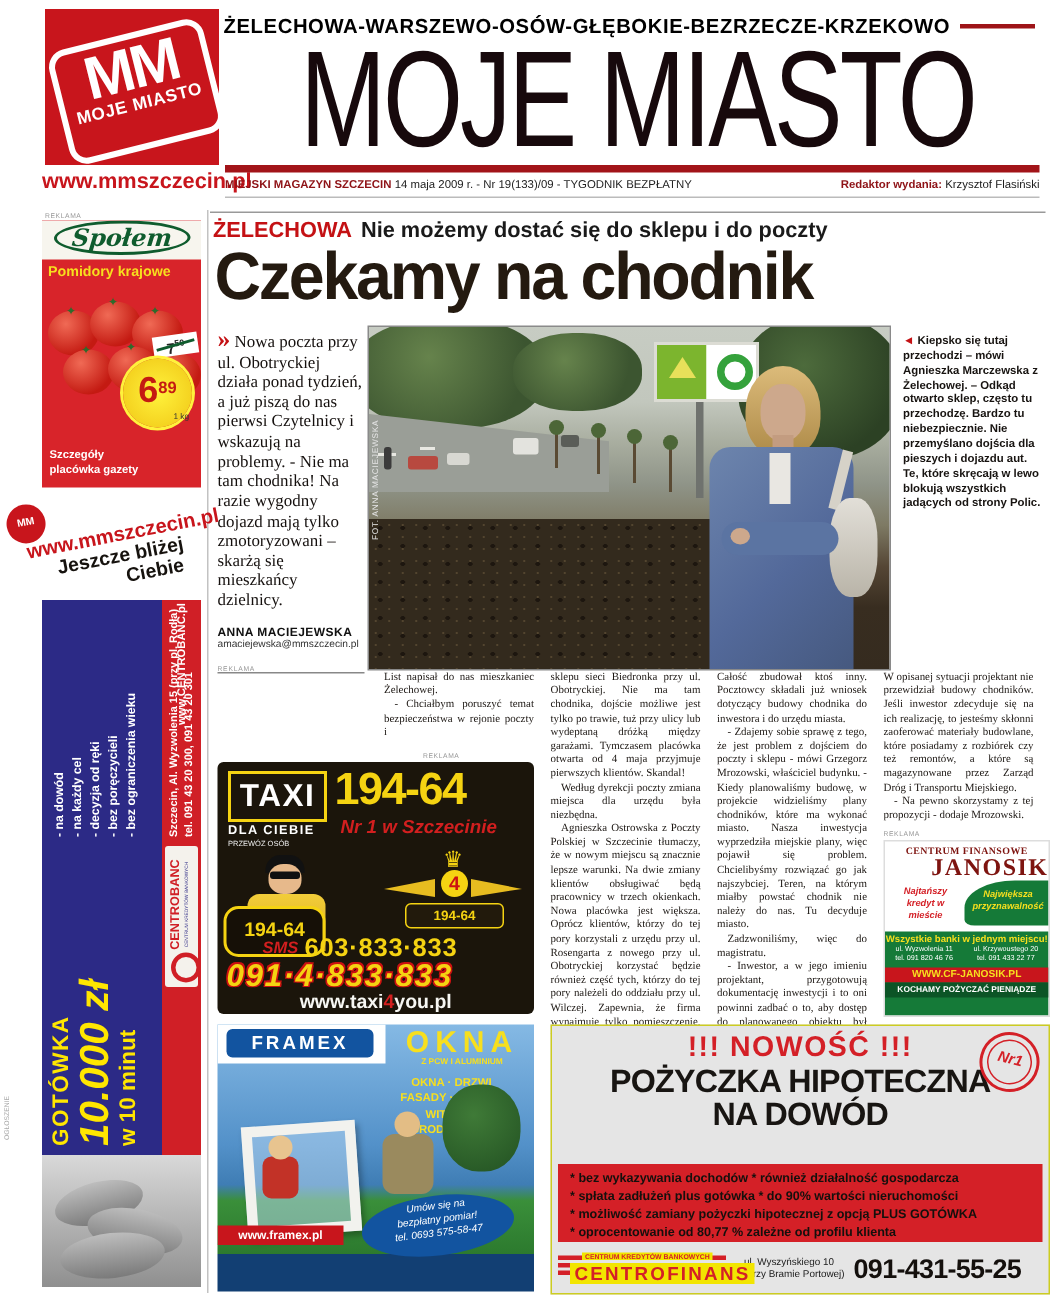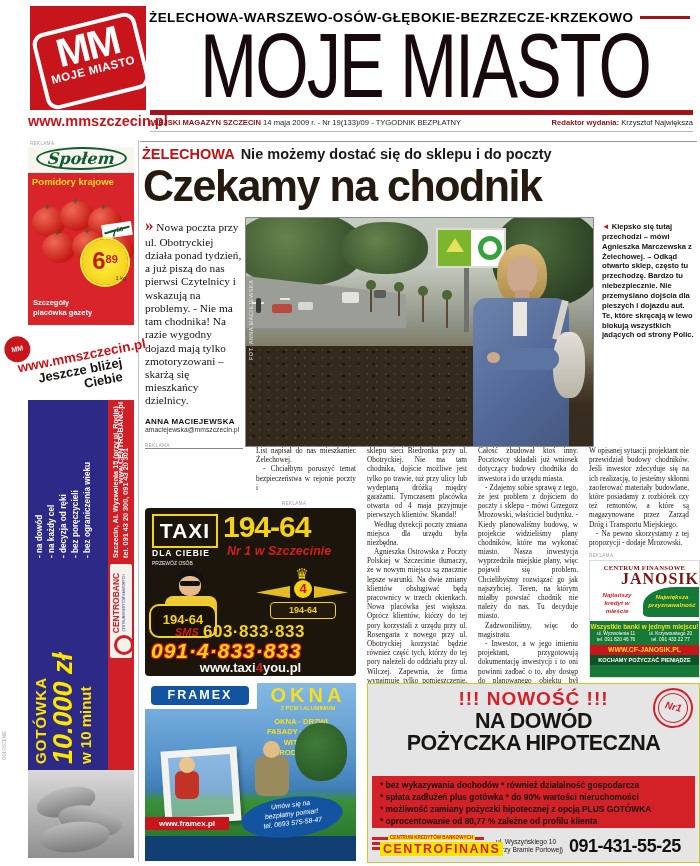--- a/index.html
+++ b/index.html
@@ -252,21 +252,21 @@
   <div class="abs mm-title">MOJE MIASTO</div>
   <div class="abs mast-rule"></div>
 
   <div class="abs info-bar">
     <div>
       <span class="info-bold">MIEJSKI MAGAZYN SZCZECIN</span>
       <span class="info-rest">14 maja 2009 r. - Nr 19(133)/09 - TYGODNIK BEZPŁATNY</span>
     </div>
     <div class="info-ed">
       <b>Redaktor wydania:</b>
-      <span>Krzysztof Największa</span>
+      <span>Krzysztof Flasiński</span>
     </div>
   </div>
   <div class="abs thin-rule"></div>
   <div class="abs side-rule"></div>
 
   <div class="abs top-rule"></div>
   <div class="abs kicker">
     <span class="loc">ŻELECHOWA</span><span>Nie możemy dostać się do sklepu i do poczty</span>
   </div>
   <div class="abs headline">Czekamy na chodnik</div>
@@ -418,22 +418,22 @@
     <div class="fx-oval">
       <div>Umów się na</div>
       <div>bezpłatny pomiar!</div>
       <div>tel. 0693 575-58-47</div>
     </div>
     <div class="fx-red">www.framex.pl</div>
   </div>
 
   <div class="abs poz">
     <div class="pz-new">!!! NOWOŚĆ !!!</div>
+    <div class="pz-t">POŻYCZKA HIPOTECZNA</div>
     <div class="pz-t">NA DOWÓD</div>
-    <div class="pz-t">POŻYCZKA HIPOTECZNA</div>
     <div class="pz-stamp">
       <div class="in">Nr1</div>
     </div>
     <div class="pz-red">
       <div>* bez wykazywania dochodów * również działalność gospodarcza</div>
       <div>* spłata zadłużeń plus gotówka * do 90% wartości nieruchomości</div>
       <div>* możliwość zamiany pożyczki hipotecznej z opcją PLUS GOTÓWKA</div>
       <div>* oprocentowanie od 80,77 % zależne od profilu klienta</div>
     </div>
     <div class="pz-bot">

